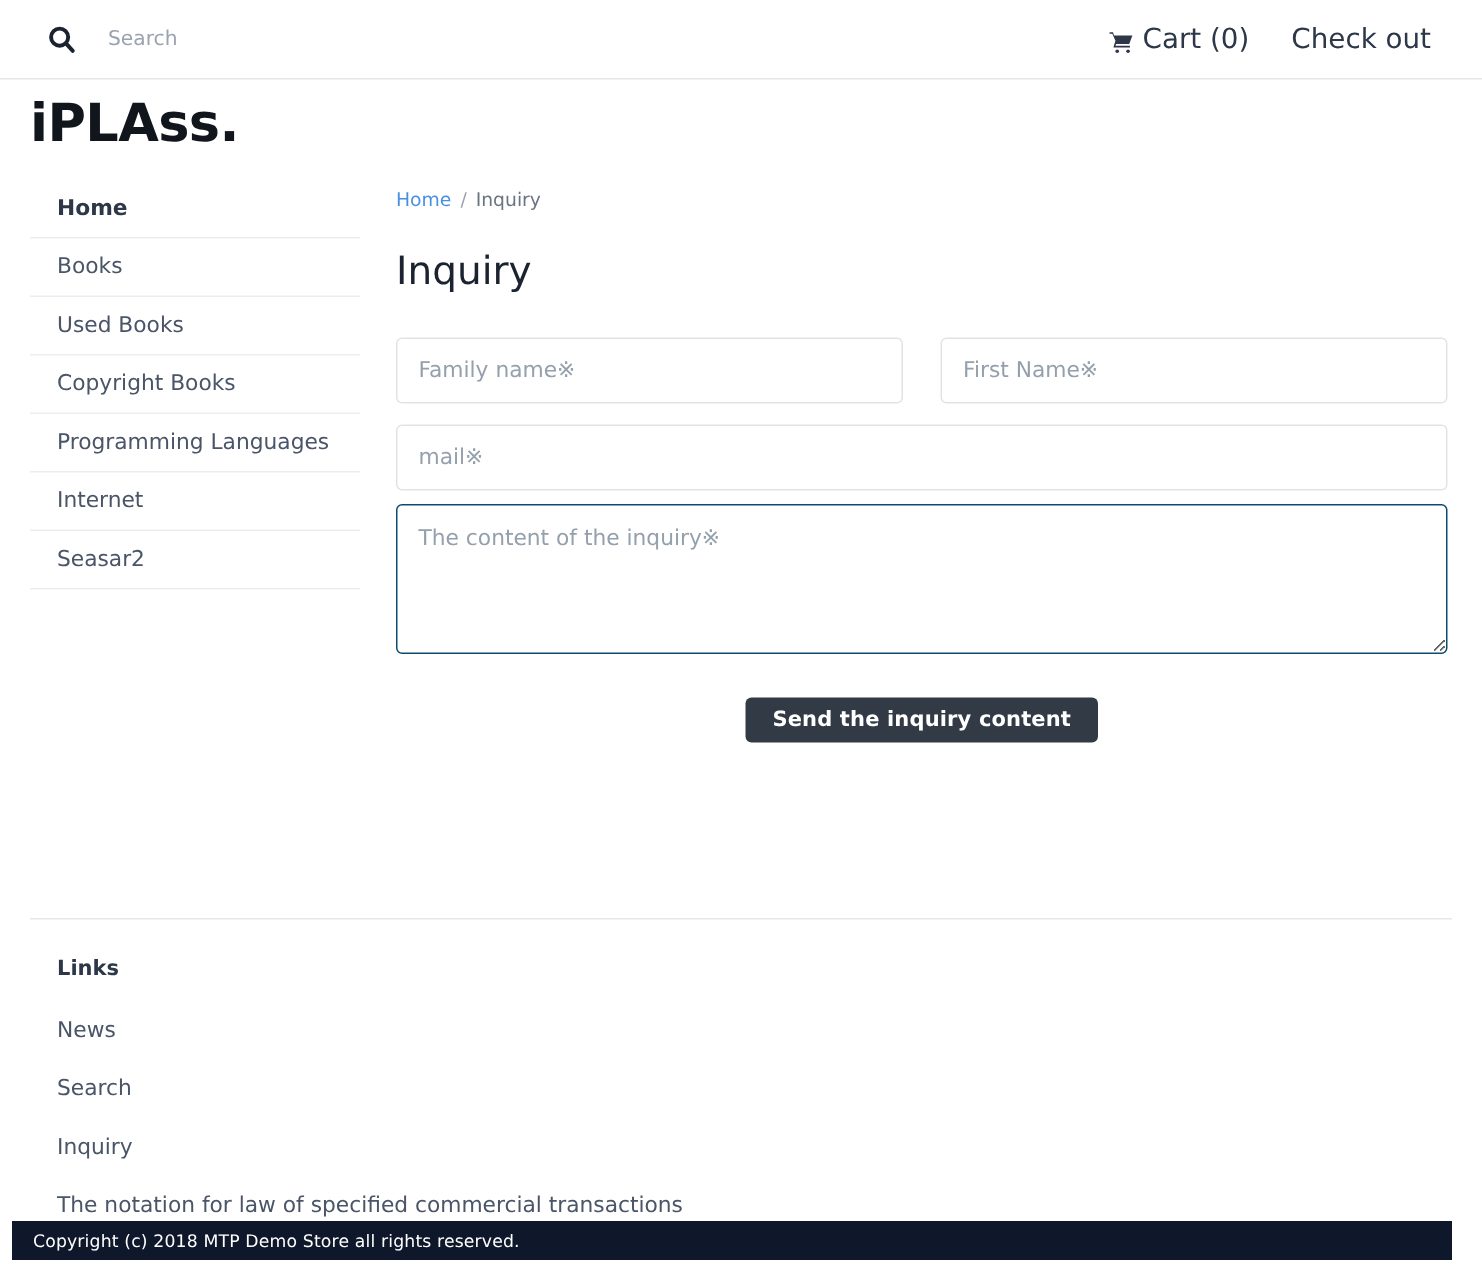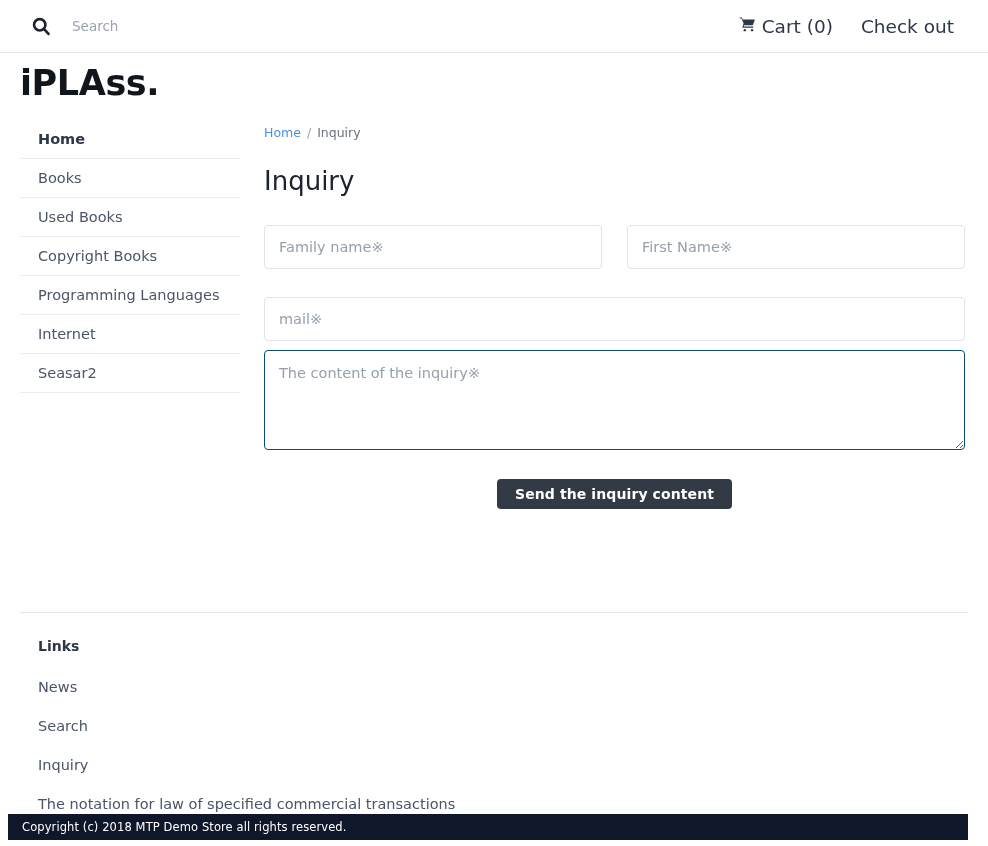--- a/index.html
+++ b/index.html
@@ -62,21 +62,21 @@
     height: 52px;
     display: flex;
     align-items: center;
     gap: 28px;
   }
   .header-link {
     font-size: 18.5px;
     color: #2d3748;
     text-decoration: none;
     display: flex;
-    align-items: flex-start;
+    align-items: flex-end;
     gap: 6px;
     white-space: nowrap;
   }
   .cart-icon {
     display: inline-flex;
     align-items: center;
     color: #2d3748;
   }
   .cart-icon svg { display: block; }
 
@@ -155,21 +155,21 @@
     background: #ffffff;
     font-family: "DejaVu Sans", "Liberation Sans", sans-serif;
     font-size: 14.5px;
     color: #3c4858;
     padding: 0 14px;
     height: 44px;
     outline: none;
   }
   .field::placeholder { color: #95a0ad; }
   .field-half { width: 338px; }
-  .field-full { width: 701px; margin-top: 28px; }
+  .field-full { width: 701px; margin-top: 14px; }
 
   .textarea {
     width: 701px;
     height: 100px;
     margin-top: 9px;
     border: 1px solid #0c4a6e;
     border-radius: 4px;
     background: #ffffff;
     font-family: "DejaVu Sans", "Liberation Sans", sans-serif;
     font-size: 14.5px;

